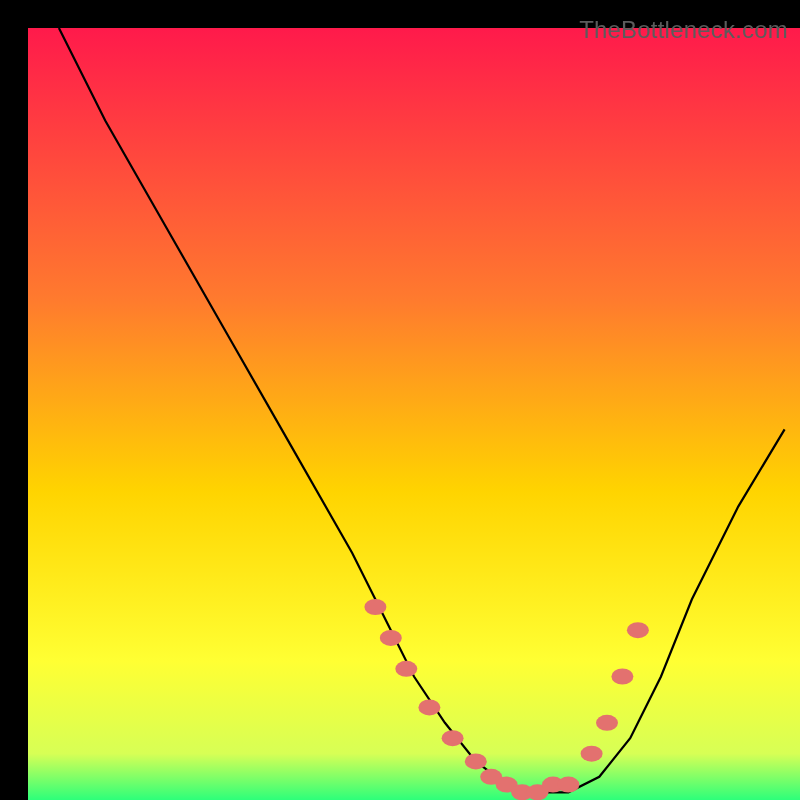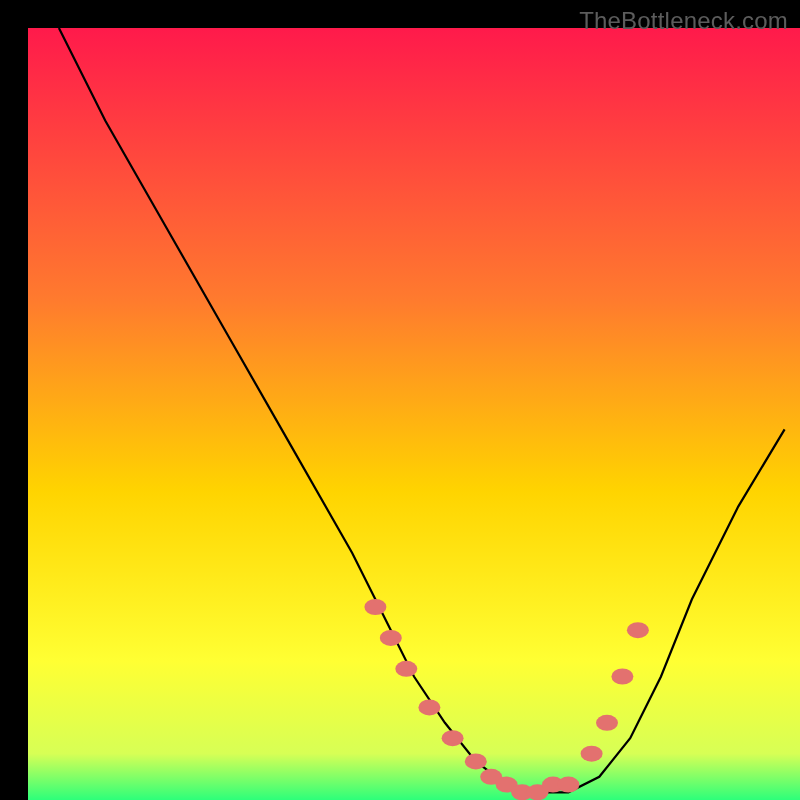--- a/index.html
+++ b/index.html
@@ -21,21 +21,21 @@
   }
   .plot {
     position: absolute;
     left: 14px;
     top: 14px;
     width: 772px;
     height: 772px;
   }
   .watermark {
     position: absolute;
-    top: 7px;
+    top: 16px;
     right: 12px;
     color: #5c5c5c;
     font-size: 24px;
     font-weight: 500;
     letter-spacing: 0.2px;
     z-index: 5;
   }
 </style>
 </head>
 <body>

